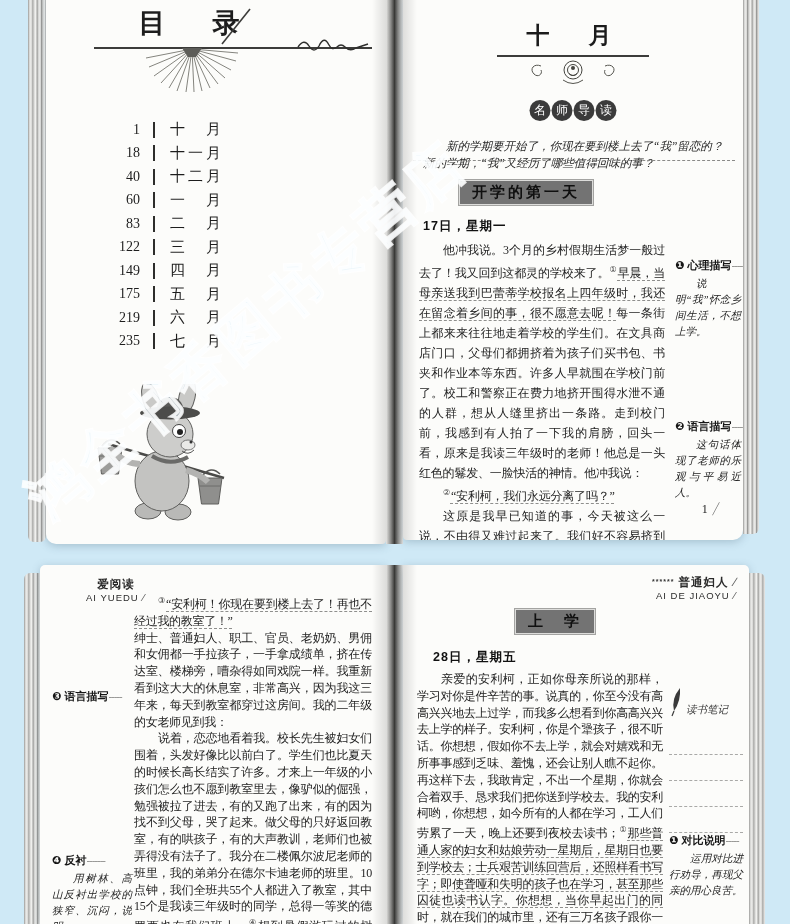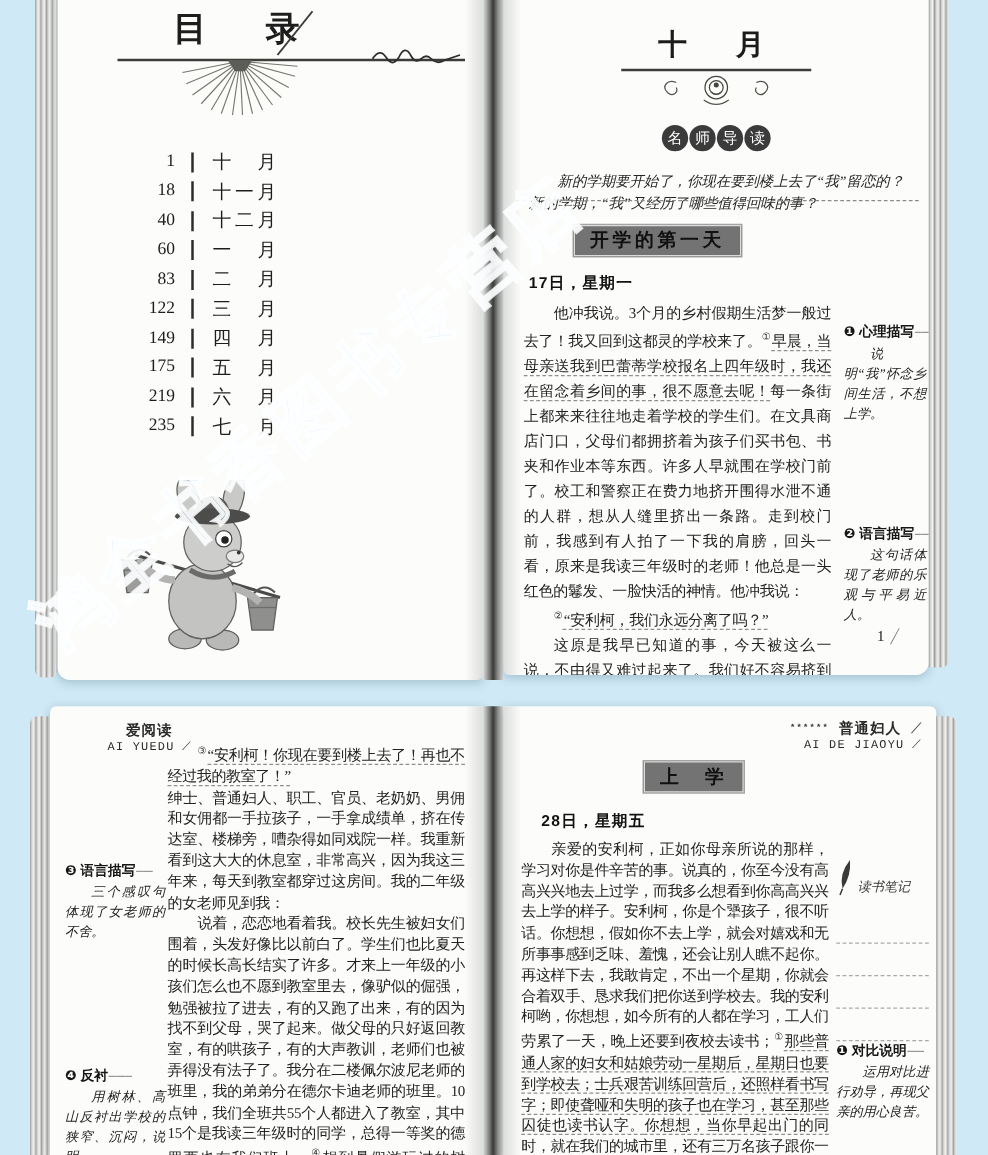--- a/index.html
+++ b/index.html
@@ -74,21 +74,21 @@
   .ann-text{font-size:10.5px;line-height:16px;font-style:italic;color:#222;
      text-indent:2em;margin-top:3px;text-align:justify;}
   #oct-margin .ann-block:nth-of-type(1){top:18px;}
   #oct-margin .ann-block:nth-of-type(2){top:179px;}
   #cont-margin .ann-block:nth-of-type(1){top:4px;}
   #cont-margin .ann-block:nth-of-type(2){top:168px;}
   .pagenum{position:absolute;font-size:12px;color:#222;}
   .pagenum .slash{display:inline-block;transform:skewX(-18deg) scaleY(1.6);margin-left:6px;color:#555;}
 
   
-  .hdr{position:absolute;font-family:Liberation Mono, monospace;color:#2a2a2a;}
+  .hdr{position:absolute;font-family:Liberation Sans, sans-serif;color:#2a2a2a;}
   .hdr-title{font-size:11.5px;font-weight:bold;letter-spacing:1px;}
   .hdr-sub{font-size:9.5px;letter-spacing:1px;}
   .hdr-slash{color:#555;font-weight:normal;display:inline-block;transform:skewX(-20deg);}
   .hdr-stars{font-size:7px;letter-spacing:1px;vertical-align:2px;color:#333;}
   .hdr-right{text-align:right;}
 
   
   .shx-notes{position:absolute;left:266px;top:122px;width:74px;}
   .notes-label{display:flex;align-items:flex-end;gap:3px;font-style:italic;
      font-size:10.5px;color:#3a3a3a;}
@@ -262,21 +262,20 @@
   <div class="page page-l body-bot" style="left:16px;top:0;width:346px;height:359px;border-radius:5px 0 0 0;">
     <div class="hdr" style="left:46px;top:12px;text-align:center;">
       <div class="hdr-title">爱阅读</div>
       <div class="hdr-sub"><span>AI YUEDU</span> <span class="hdr-slash">/</span></div>
     </div>
 
     <div class="margin-col" id="cont-margin" style="left:12px;top:120px;width:80px;">
 
     <div class="ann-block">
         <div class="ann-head"><span>❸</span> <span>语言描写</span><span class="ann-lead">-----</span></div>
-        <div class="ann-text">三个感叹句体现了女老师的不舍。</div>
       </div>
         <div class="ann-block">
         <div class="ann-head"><span>❹</span> <span>反衬</span><span class="ann-lead">-------</span></div>
         <div class="ann-text">用树林、高山反衬出学校的狭窄、沉闷，说明</div>
       </div>
       </div>
 
     <div class="body-col" style="left:94px;top:28px;width:238px;">
         <p class="para"><sup class="refnum">③</sup><span class="marked">“安利柯！你现在要到楼上去了！再也不经过我的教室了！”</span></p>
         <p class="para noindent"><span>绅士、普通妇人、职工、官员、老奶奶、男佣和女佣都一手拉孩子，一手拿成绩单，挤在传达室、楼梯旁，嘈杂得如同戏院一样。我重新看到这大大的休息室，非常高兴，因为我这三年来，每天到教室都穿过这房间。我的二年级的女老师见到我：</span></p>

